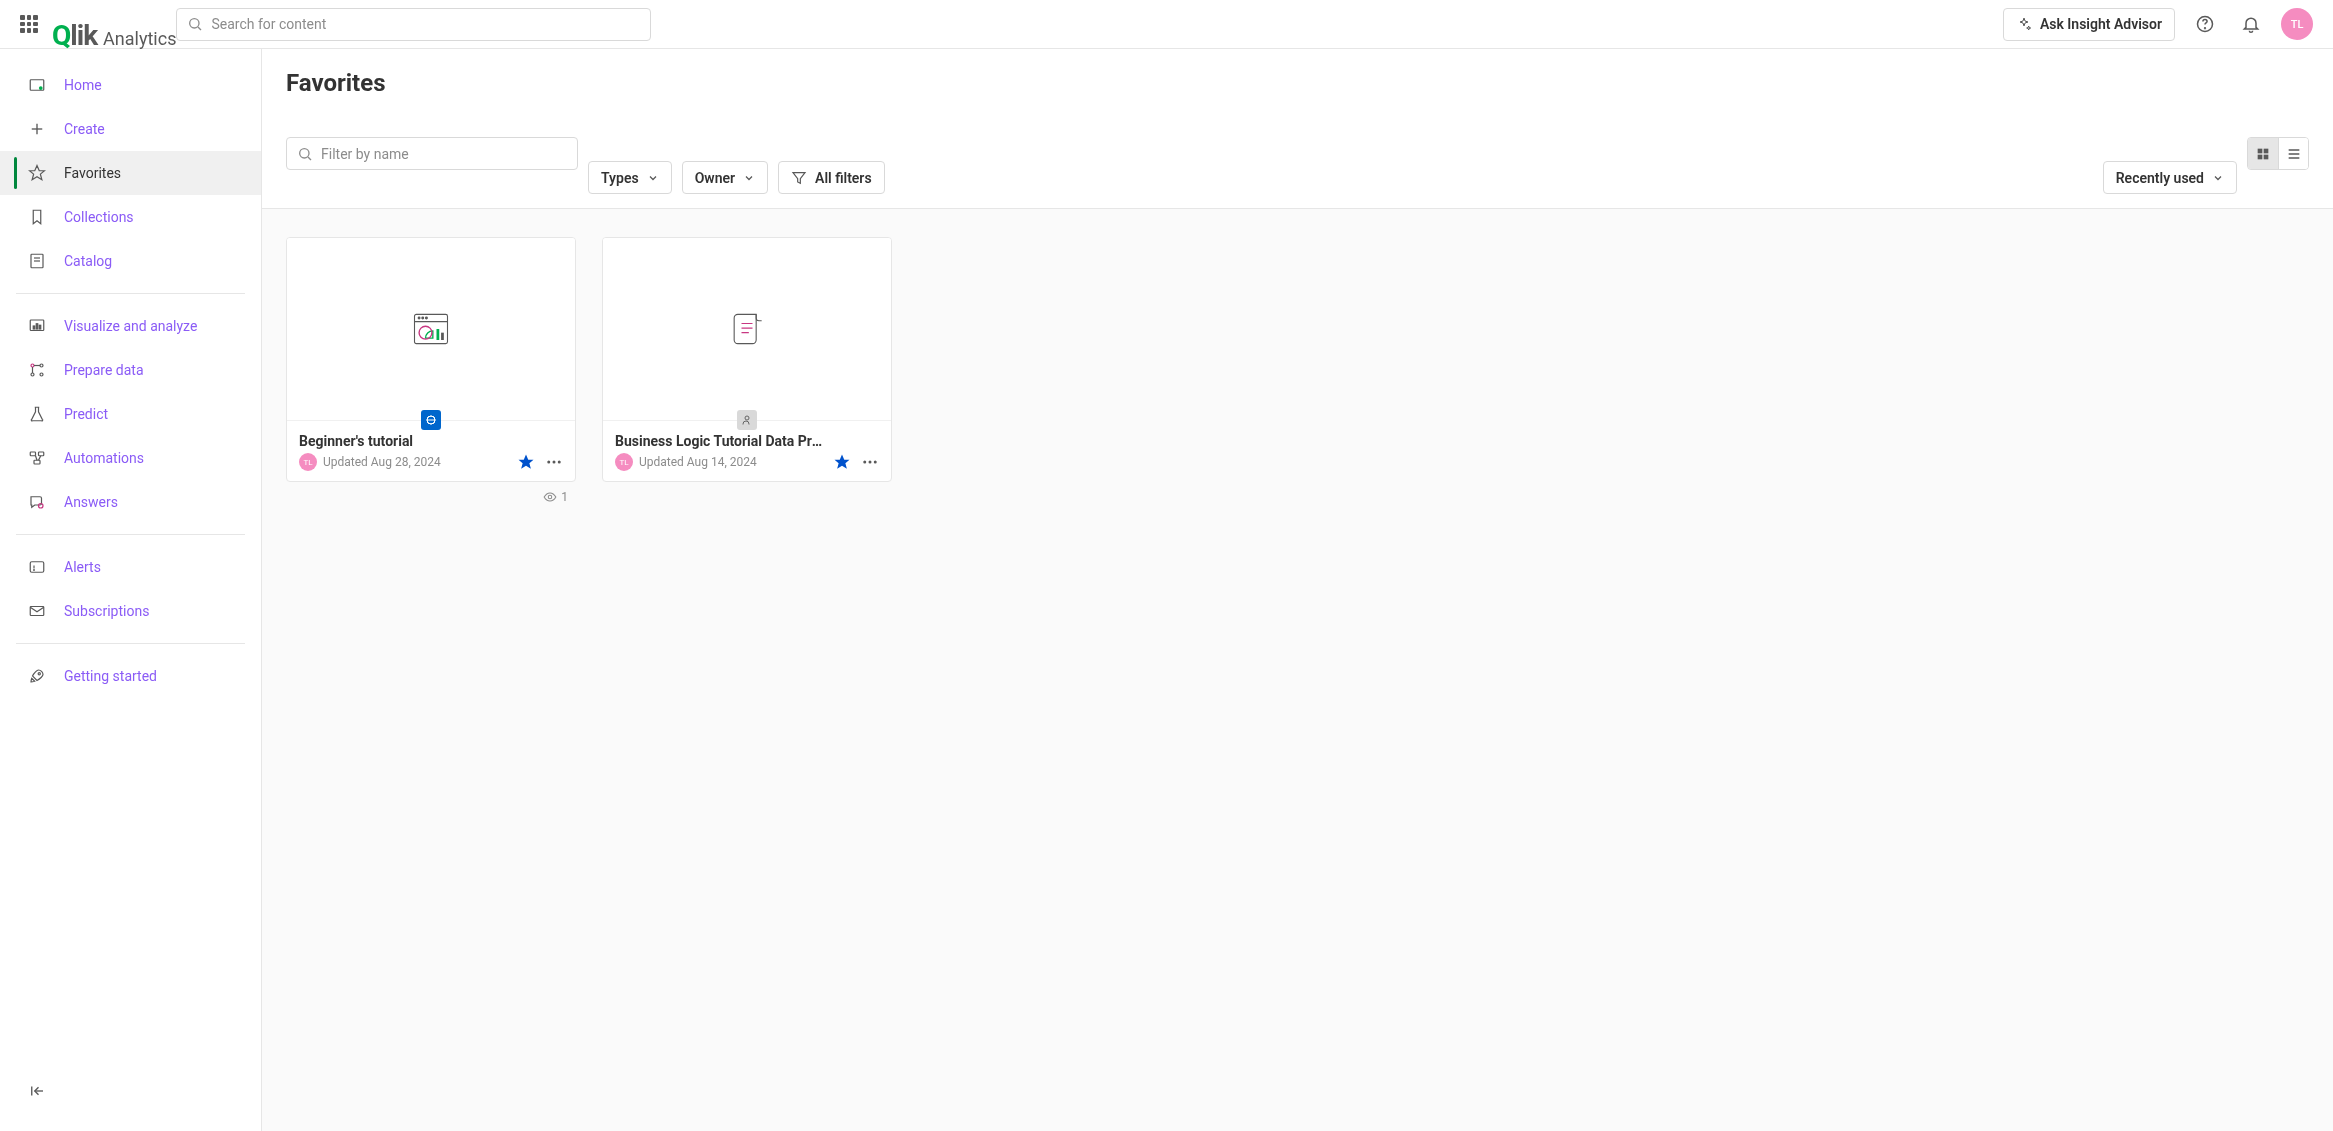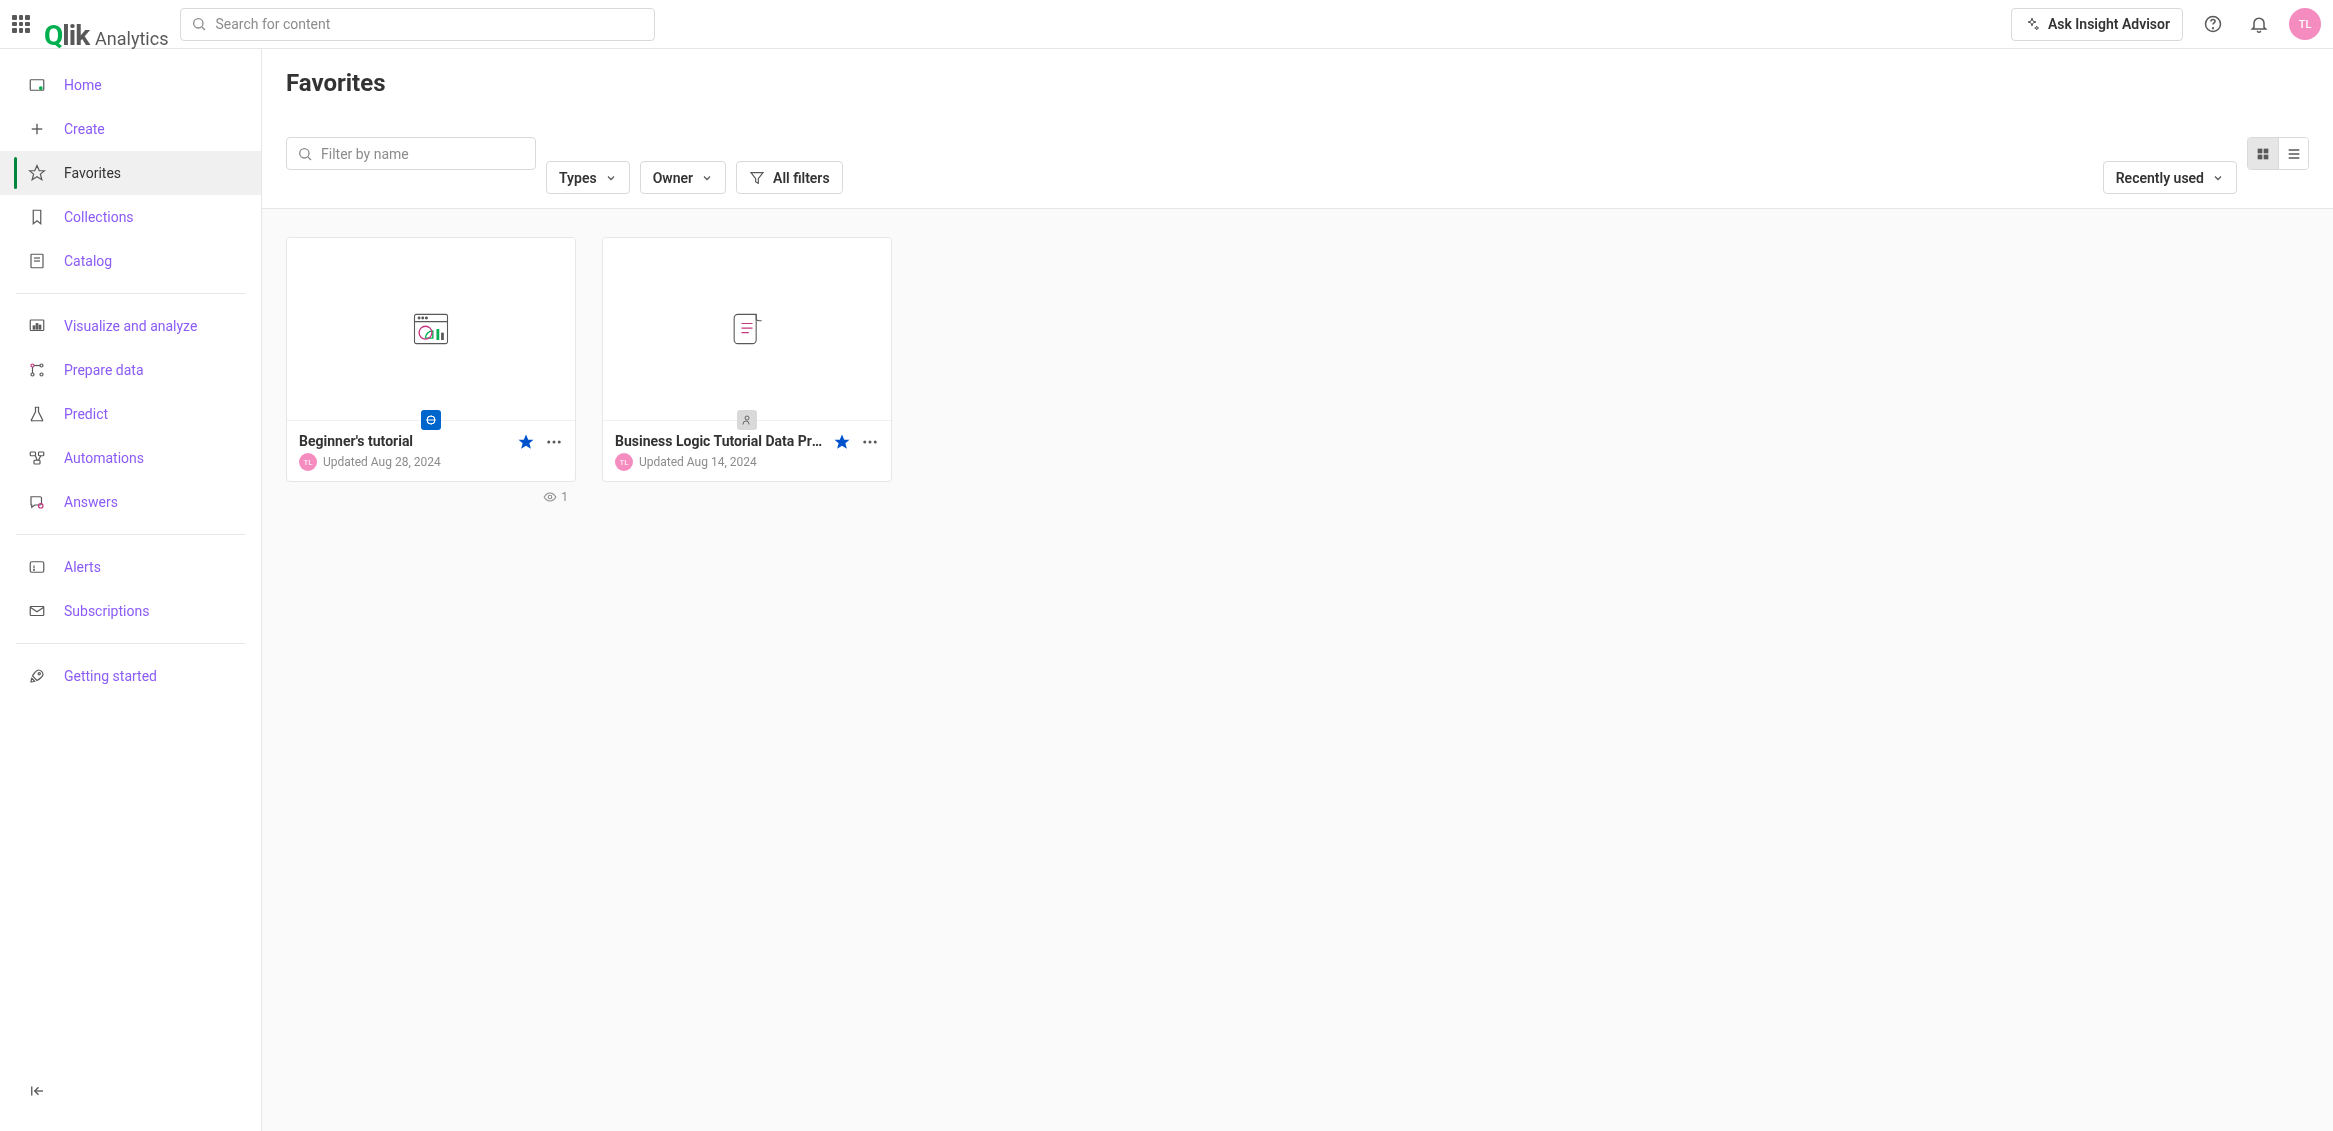--- a/index.html
+++ b/index.html
@@ -17,22 +17,21 @@
       display: flex;
       flex-direction: column;
       height: 100vh;
     }
     
     .header {
       height: 49px;
       border-bottom: 1px solid #e6e6e6;
       display: flex;
       align-items: center;
-      padding: 0 12px;
-      gap: 12px;
+      padding: 0 20px;
     }
     .header-left {
       display: flex;
       align-items: center;
       gap: 14px;
     }
     .waffle-icon {
       width: 18px;
       height: 18px;
       display: grid;
@@ -215,21 +214,21 @@
       font-weight: 700;
       color: #333;
       margin-bottom: 16px;
     }
     .toolbar {
       display: flex;
       align-items: center;
       gap: 10px;
     }
     .filter-input {
-      width: 250px;
+      width: 292px;
       height: 33px;
       border: 1px solid #d9d9d9;
       border-radius: 4px;
       display: flex;
       align-items: center;
       padding: 0 10px;
       gap: 8px;
       background: #fff;
     }
     .filter-input input {
@@ -322,21 +321,21 @@
       align-items: center;
       justify-content: center;
       color: #fff;
       font-size: 11px;
     }
     .card-badge.blue { background: #0066cc; }
     .card-badge.grey { background: #d9d9d9; color: #666; }
     .card-body {
       padding: 12px 12px 10px 12px;
       display: flex;
-      align-items: flex-start;
+      align-items: flex-end;
       gap: 8px;
     }
     .card-text { flex: 1; min-width: 0; }
     .card-title {
       font-size: 14px;
       font-weight: 700;
       color: #333;
       white-space: nowrap;
       overflow: hidden;
       text-overflow: ellipsis;

